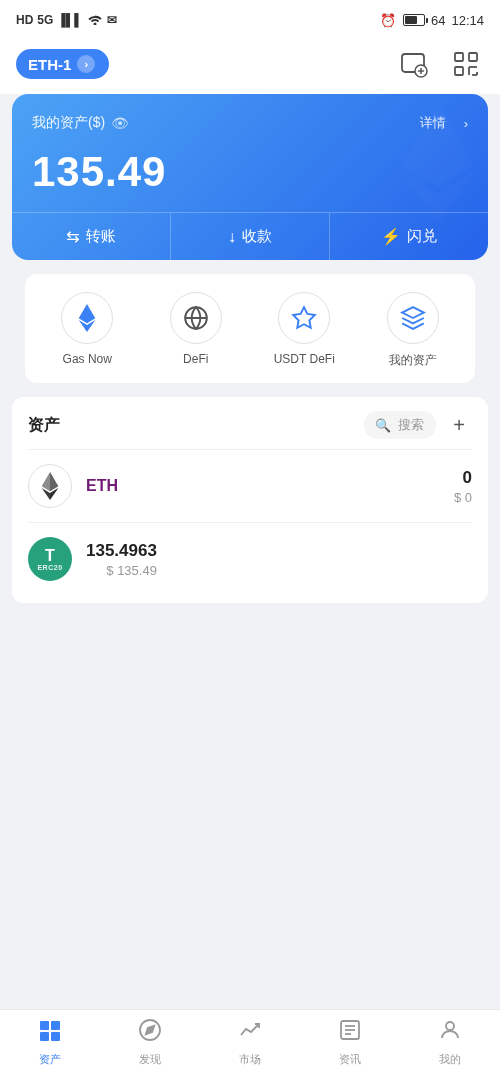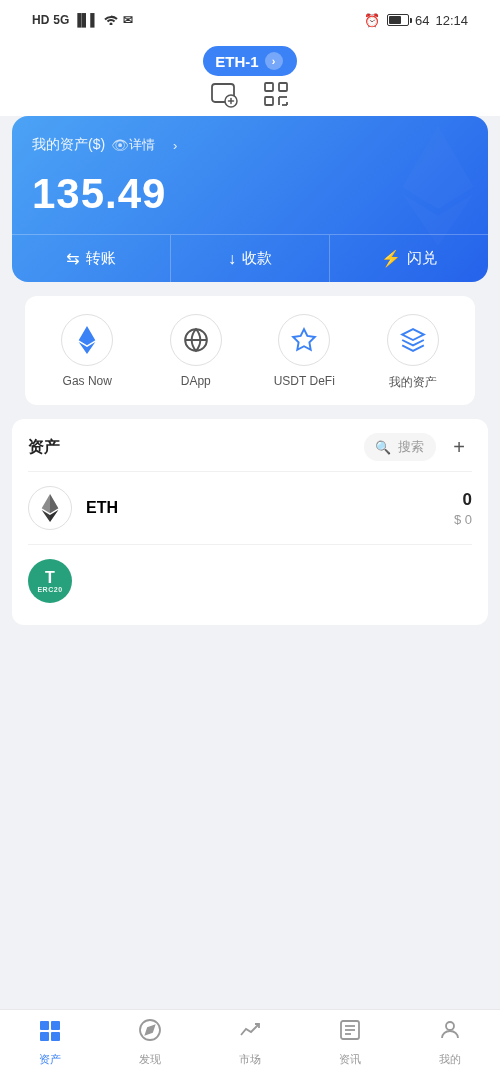--- a/index.html
+++ b/index.html
@@ -14,21 +14,21 @@
       position: relative;
       overflow-x: hidden;
     }
 
     
     .status-bar {
       background: #fff;
       display: flex;
       justify-content: space-between;
       align-items: center;
-      padding: 8px 32px 4px;
+      padding: 8px 16px 4px;
       font-size: 12px;
       color: #333;
       height: 36px;
     }
     .status-left { display: flex; align-items: center; gap: 4px; font-size: 12px; font-weight: 600; }
     .status-right { display: flex; align-items: center; gap: 6px; font-size: 13px; }
     .battery-icon {
       display: inline-flex; align-items: center;
       border: 1.5px solid #333; border-radius: 2px;
       width: 22px; height: 12px; padding: 1px; position: relative;
@@ -40,22 +40,21 @@
       background: #333; border-radius: 0 1px 1px 0;
     }
     .battery-fill { background: #333; height: 100%; width: 65%; border-radius: 1px; }
 
     
     .header {
       background: #fff;
       display: flex;
       justify-content: space-between;
       align-items: center;
-      padding: 10px 16px 4px;
-      flex-direction: column;
+      padding: 10px 16px 12px;
     }
     .eth-badge {
       display: flex; align-items: center; gap: 6px;
       background: #3b82f6; color: #fff;
       border-radius: 20px;
       padding: 6px 14px 6px 12px;
       font-size: 15px; font-weight: 600;
     }
     .eth-badge-arrow {
       width: 18px; height: 18px; background: rgba(255,255,255,0.3);
@@ -79,21 +78,21 @@
       position: relative;
       overflow: hidden;
       min-height: 160px;
     }
     .asset-card-bg-eth {
       position: absolute; right: -10px; top: 10px;
       font-size: 100px; opacity: 0.15; line-height: 1;
       color: #fff;
     }
     .asset-label-row {
-      display: flex; align-items: center; 
+      display: flex; align-items: center; justify-content: space-between;
     }
     .asset-label { font-size: 14px; opacity: 0.9; display: flex; align-items: center; gap: 6px; }
     .eye-icon { font-size: 14px; opacity: 0.8; }
     .detail-link { font-size: 13px; opacity: 0.85; display: flex; align-items: center; gap: 18px; }
     .asset-amount { font-size: 42px; font-weight: 700; margin: 16px 0 16px; letter-spacing: 1px; }
     .asset-actions {
       display: flex;
       border-top: 1px solid rgba(255,255,255,0.25);
       margin: 0 -20px;
     }
@@ -160,21 +159,21 @@
       flex-shrink: 0; font-size: 22px; overflow: hidden;
     }
     .eth-coin {
       background: #fff; border: 1.5px solid #e0e0e0;
     }
     .usdt-coin {
       background: #26a17b;
       flex-direction: column;
     }
     .asset-name-col { flex: 1; }
-    .asset-coin-name { font-size: 16px; font-weight: 600; color: #000000; }
+    .asset-coin-name { font-size: 16px; font-weight: 600; color: #701a75; }
     .asset-amount-col { text-align: right; }
     .asset-balance { font-size: 17px; font-weight: 600; color: #222; }
     .asset-usd { font-size: 13px; color: #999; margin-top: 2px; }
 
     
     .bottom-nav {
       position: fixed; bottom: 0; left: 0; width: 500px;
       background: #fff;
       border-top: 1px solid #e8e8e8;
       display: flex; justify-content: space-around;
@@ -294,21 +293,21 @@
   </div>
 
   <div class="quick-item">
     <div class="quick-icon-wrap">
       <svg width="26" height="26" viewBox="0 0 24 24" fill="none" stroke="#555" stroke-width="1.8">
         <circle cx="12" cy="12" r="10"></circle>
         <line x1="2" y1="12" x2="22" y2="12"></line>
         <path d="M12 2a15.3 15.3 0 014 10 15.3 15.3 0 01-4 10 15.3 15.3 0 01-4-10 15.3 15.3 0 014-10z"></path>
       </svg>
     </div>
-    <span>DApp</span>
+    <span>DeFi</span>
   </div>
 
   <div class="quick-item">
     <div class="quick-icon-wrap">
       <svg width="26" height="26" viewBox="0 0 24 24" fill="none" stroke="#3b82f6" stroke-width="1.8">
         <polygon points="12 2 15.09 8.26 22 9.27 17 14.14 18.18 21.02 12 17.77 5.82 21.02 7 14.14 2 9.27 8.91 8.26 12 2"></polygon>
       </svg>
     </div>
     <span>USDT DeFi</span>
   </div>
@@ -359,20 +358,24 @@
 
   <div class="asset-divider"></div>
 
   <div class="asset-row">
     <div class="asset-coin-icon usdt-coin">
       <div class="usdt-badge">
         <span class="usdt-t">T</span>
         <span class="usdt-sub">ERC20</span>
       </div>
     </div>
+    <div class="asset-amount-col">
+      <div class="asset-balance">135.4963</div>
+      <div class="asset-usd">$ 135.49</div>
+    </div>
   </div>
 </div>
 
 <div style="height: 80px;"></div>
 
 <div class="bottom-nav">
   <div class="nav-item active">
     <span class="nav-icon">
       <svg width="24" height="24" viewBox="0 0 24 24" fill="#3b82f6">
         <rect x="2" y="3" width="9" height="9" rx="1"></rect>

